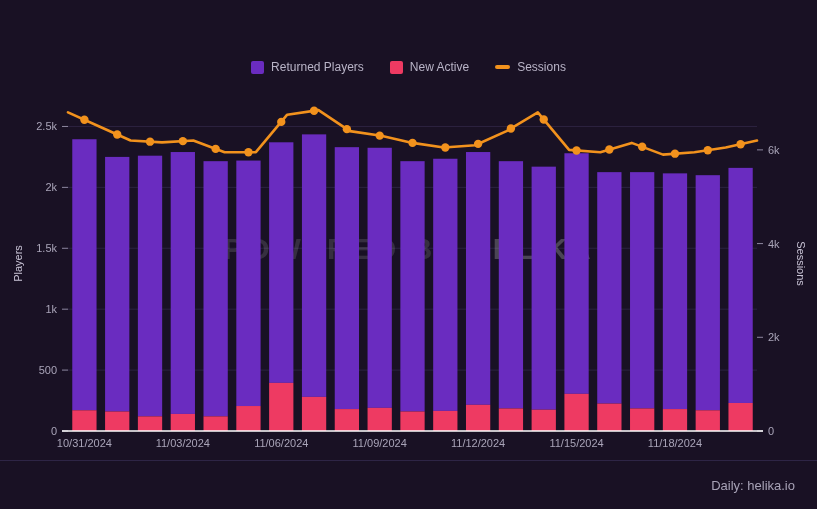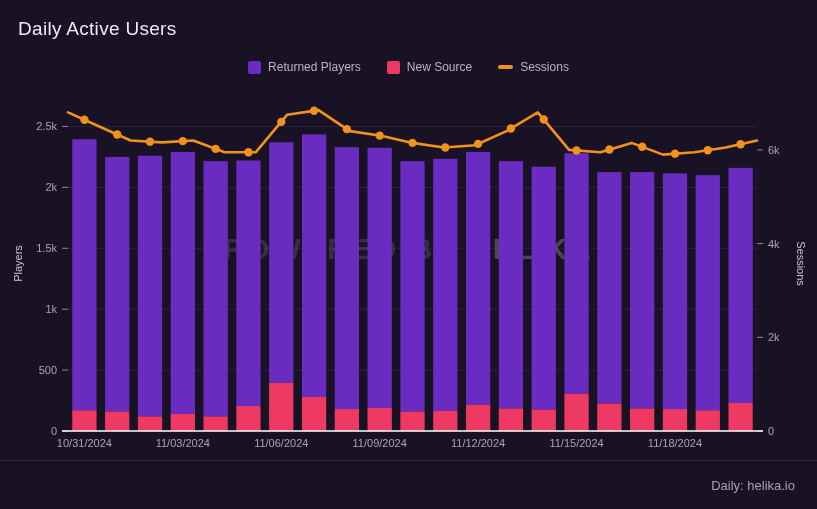--- a/index.html
+++ b/index.html
@@ -121,30 +121,29 @@
     bottom: 16px;
     font-size: 13px;
     color: #a7a2b6;
   }
 </style>
 </head>
 <body>
 
 <div id="card">
 
-  <div id="chart-title">Daily Active Users</div>
 
   <div id="legend">
     <div class="legend-item">
       <span class="legend-swatch" style="background:#6a2cc0"></span>
       <span class="legend-label">Returned Players</span>
     </div>
     <div class="legend-item">
       <span class="legend-swatch" style="background:#ee3a62"></span>
-      <span class="legend-label">New Source</span>
+      <span class="legend-label">New Active</span>
     </div>
     <div class="legend-item">
       <span class="legend-line" style="background:#f2921d"></span>
       <span class="legend-label">Sessions</span>
     </div>
   </div>
 
   <div id="plot-wrap">
     <svg id="plot-svg" width="817" height="509">
       <g id="g-grid">

